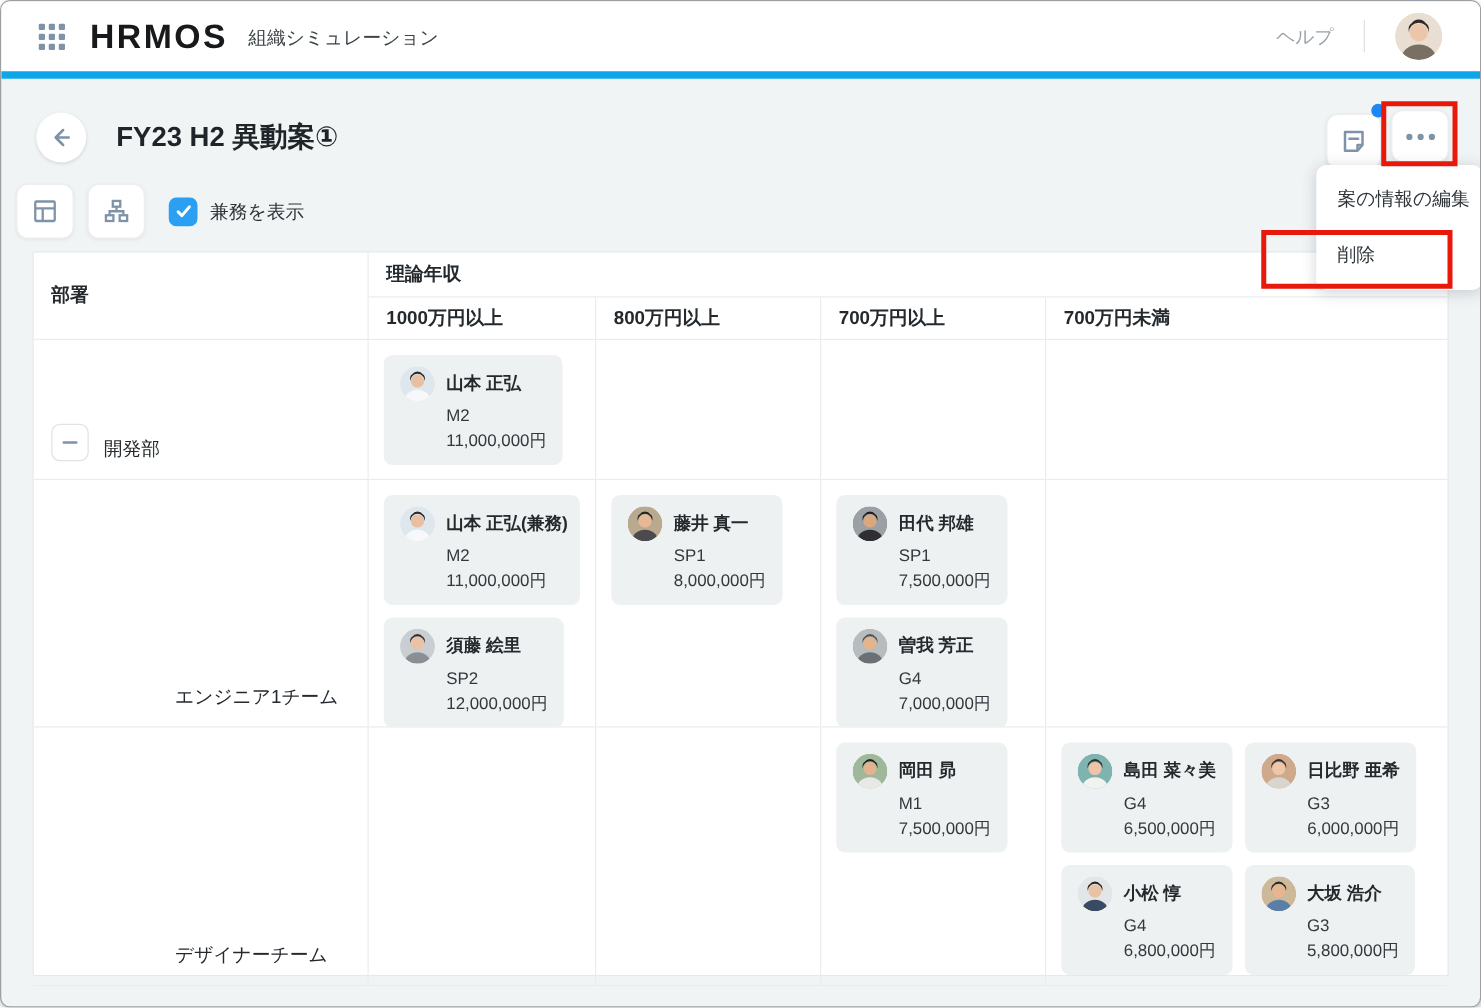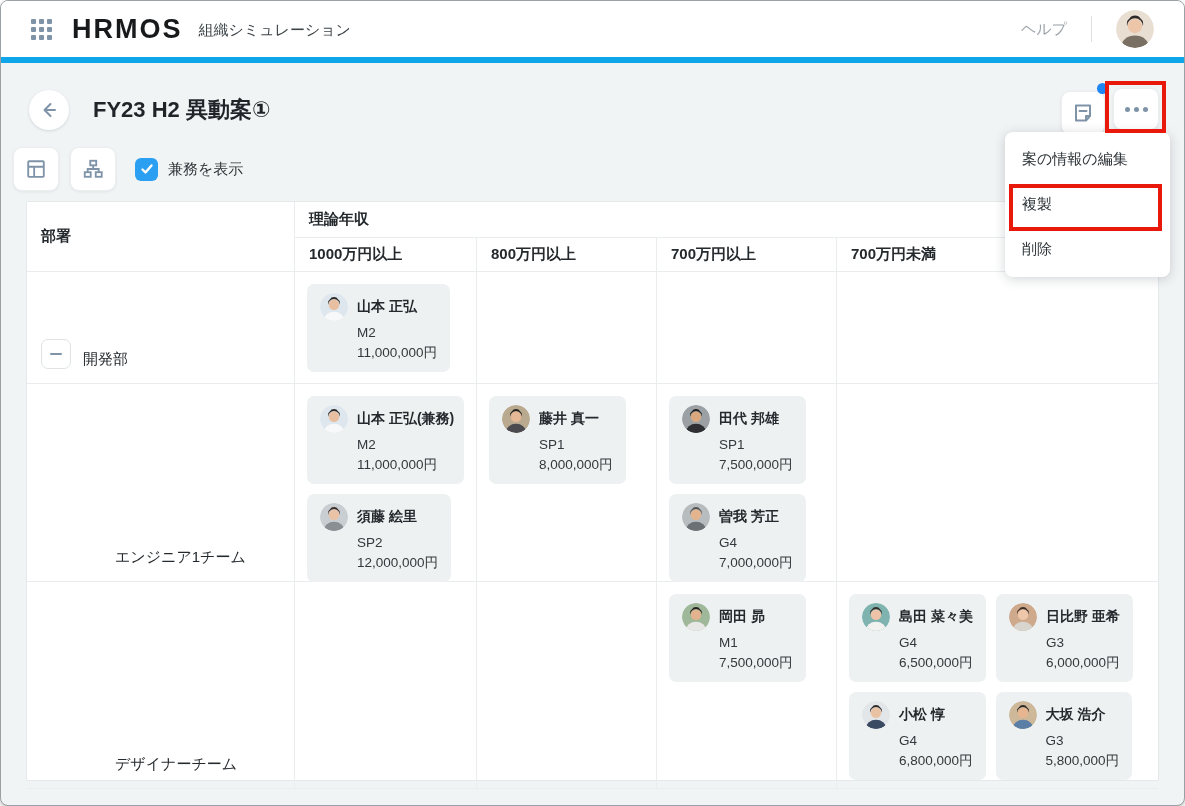--- a/index.html
+++ b/index.html
@@ -68,41 +68,41 @@
     grid-template-columns:268px 182px 180px 180px 1fr;
     grid-template-rows:36px 34px 112px 198px 1fr;
     font-size:15px;
   }
   .cell { border-right:1px solid #eaedee; border-bottom:1px solid #eaedee; }
   .cell.last-col { border-right:none; }
   .th { font-weight:700; color:#24292d; padding:7px 14px; display:flex; align-items:center; }
   .dept-th { grid-column:1; grid-row:1 / span 2; }
   .salary-th { grid-column:2 / span 4; grid-row:1; border-right:none; }
   .dept-cell { padding:14px 14px; display:flex; align-items:flex-end; }
-  .dept-cell.indent { padding-left:88px; padding-top:17px; }
+  .dept-cell.indent { padding-left:113px; padding-top:17px; }
   .dept-label { font-size:15px; color:#24292d; margin-top:5px; }
   .collapse-btn {
     width:30px; height:30px; background:#fff; border:1px solid #dfe3e6; border-radius:7px;
     display:flex; align-items:center; justify-content:center; cursor:pointer; margin-right:12px; flex:0 0 auto;
   }
   .collapse-btn span { display:block; width:12px; height:2px; background:#7e93a7; border-radius:1px; }
 
   .cards-cell { padding:12px 12px 8px; display:flex; flex-wrap:wrap; gap:10px; align-content:flex-start; }
   .card {
     background:#eef1f2; border-radius:7px; padding:9px 13px 10px;
     min-width:132px; cursor:pointer;
   }
   .card-top { display:flex; align-items:center; }
   .avatar { width:28px; height:28px; border-radius:50%; overflow:hidden; flex:0 0 auto; display:block; }
   .card-name { font-size:14px; font-weight:700; color:#24292d; margin-left:9px; white-space:nowrap; }
   .card-grade, .card-salary { font-size:13.5px; color:#32383c; margin-left:37px; margin-top:4px; white-space:nowrap; }
 
   
   .dropdown-menu {
-    position:absolute; left:1004px; top:131px; width:165px; background:#fff;
+    position:absolute; left:1052px; top:131px; width:133px; background:#fff;
     border-radius:8px; box-shadow:0 2px 12px rgba(30,40,50,.20); padding:5px 0; z-index:5;
   }
   .menu-item { height:45px; display:flex; align-items:center; padding:0 17px; font-size:15px; color:#2e3438; cursor:pointer; white-space:nowrap; }
 
   
   .annotation { position:absolute; border:4px solid #e8190b; z-index:9; pointer-events:none; }
   .annotation-more { left:1104px; top:80px; width:61px; height:52px; }
   .annotation-duplicate { left:1008px; top:183px; width:153px; height:47px; }
 </style>
 </head>
@@ -424,20 +424,19 @@
             <span class="card-name">大坂 浩介</span>
           </div>
           <div class="card-grade">G3</div>
           <div class="card-salary">5,800,000円</div>
         </div>
       </div>
     </div>
 
   <div class="dropdown-menu">
       <div class="menu-item">案の情報の編集</div>
-      <div class="menu-item">複製</div>
       <div class="menu-item">削除</div>
     </div>
 
   <div class="annotation annotation-more"></div>
   <div class="annotation annotation-duplicate"></div>
 
 </div>
 
 </body></html>

